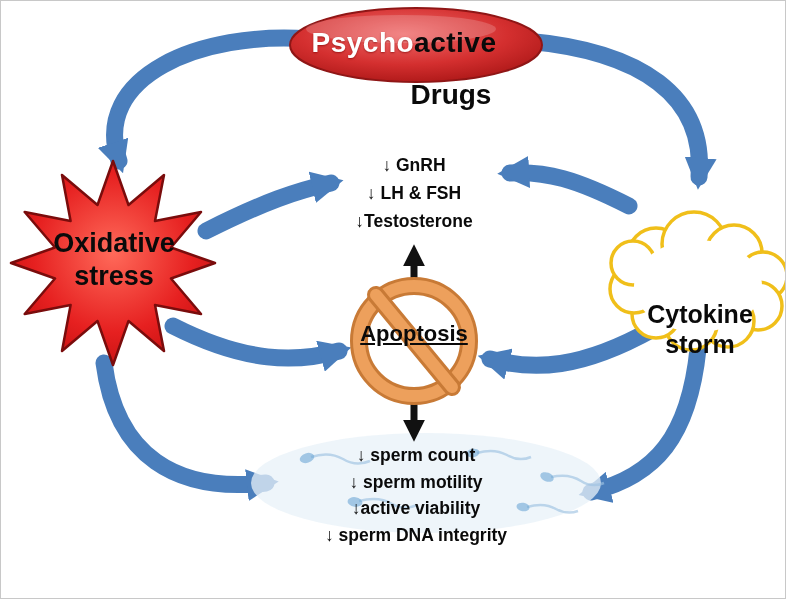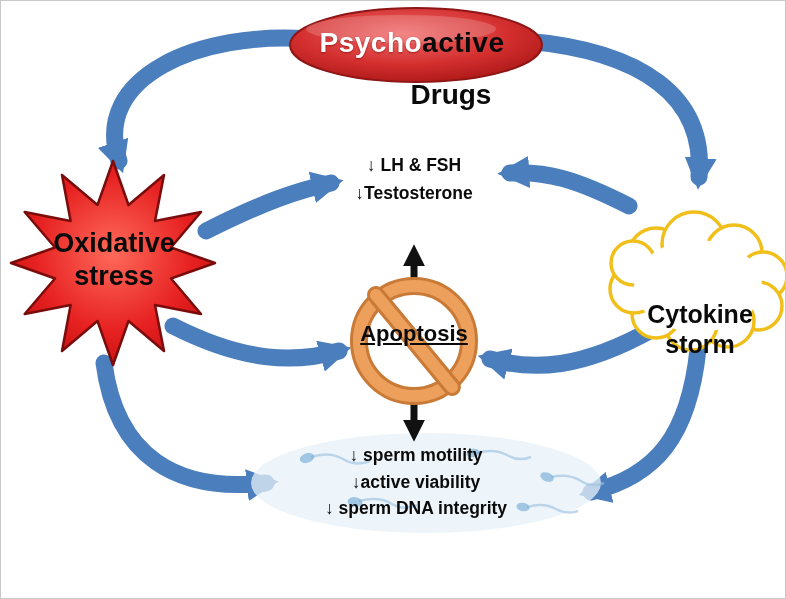--- a/index.html
+++ b/index.html
@@ -3,21 +3,21 @@
 <meta charset="utf-8">
 <style>
   html,body{margin:0;padding:0;background:#fff;}
   #stage{
     position:relative;width:786px;height:599px;background:#fff;
     font-family:"Liberation Sans",sans-serif;overflow:hidden;
     box-sizing:border-box;border:1px solid #c8c8c8;
   }
   #bg-svg{position:absolute;left:0;top:0;width:786px;height:599px;}
   .txt{position:absolute;color:#0a0a0a;font-weight:bold;text-align:center;}
-  .drugs-line1{left:284px;top:26px;width:254px;font-size:28px;letter-spacing:.5px;}
+  .drugs-line1{left:276px;top:26px;width:254px;font-size:28px;letter-spacing:.5px;}
   .drugs-line1 .hl{color:#ffffff;text-shadow:0 1px 2px rgba(120,0,0,.6);}
   .drugs-line2{left:330px;top:78px;width:240px;font-size:28px;}
   .oxidative{left:27px;top:226px;width:172px;font-size:27px;line-height:33px;}
   .cytokine{left:620px;top:254px;width:158px;font-size:25px;line-height:30px;margin-top:44px;}
   .hormones{left:313px;top:150px;width:200px;font-size:17.5px;line-height:28px;}
   .apoptosis{left:328px;top:320px;width:170px;font-size:22px;text-decoration:underline;}
   .sperm-list{left:228px;top:441px;width:374px;font-size:17.5px;line-height:26.5px;}
 </style>
 </head>
 <body>
@@ -116,25 +116,27 @@
     <div>Oxidative</div>
     <div>stress</div>
   </div>
 
   <div class="txt cytokine">
     <div>Cytokine</div>
     <div>storm</div>
   </div>
 
   <div class="txt hormones">
+    <div>↓ GnRH</div>
     <div>↓ LH &amp; FSH</div>
     <div>↓Testosterone</div>
   </div>
 
   <div class="txt apoptosis">Apoptosis</div>
 
   <div class="txt sperm-list">
+    <div>↓ sperm count</div>
     <div>↓ sperm motility</div>
     <div>↓active viability</div>
     <div>↓ sperm DNA integrity</div>
   </div>
 
 </div>
 
 </body></html>

